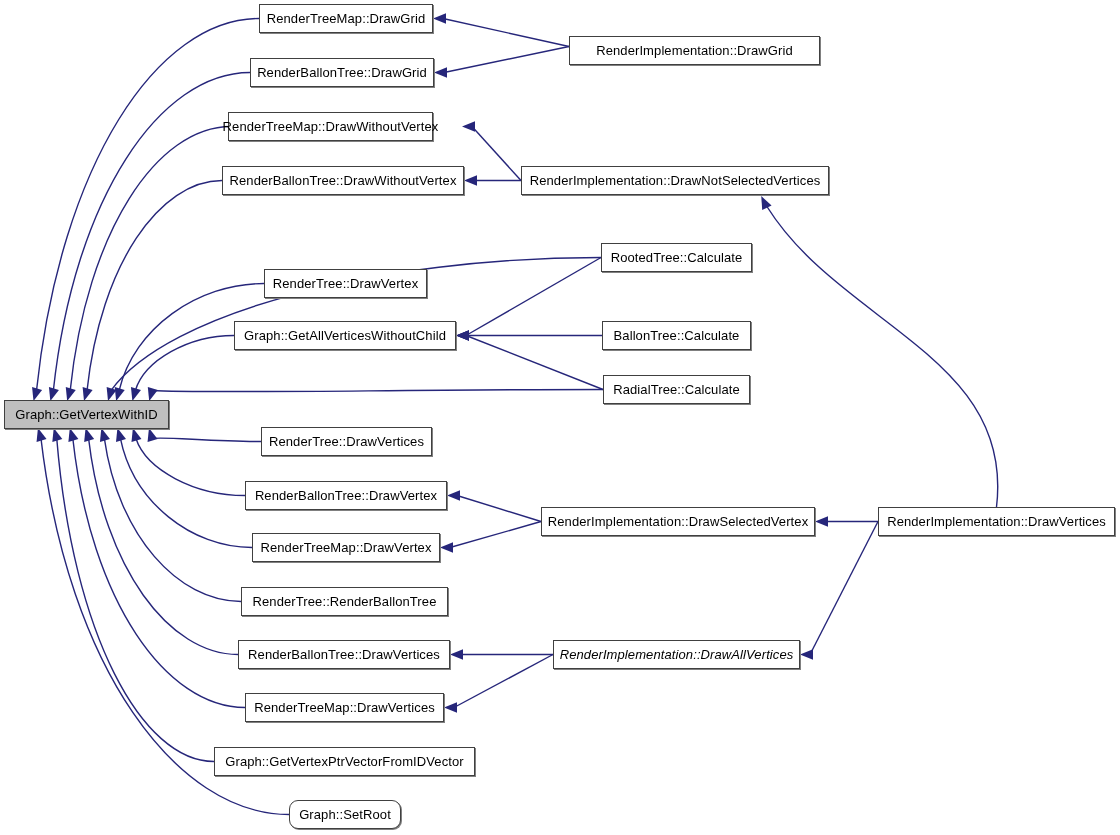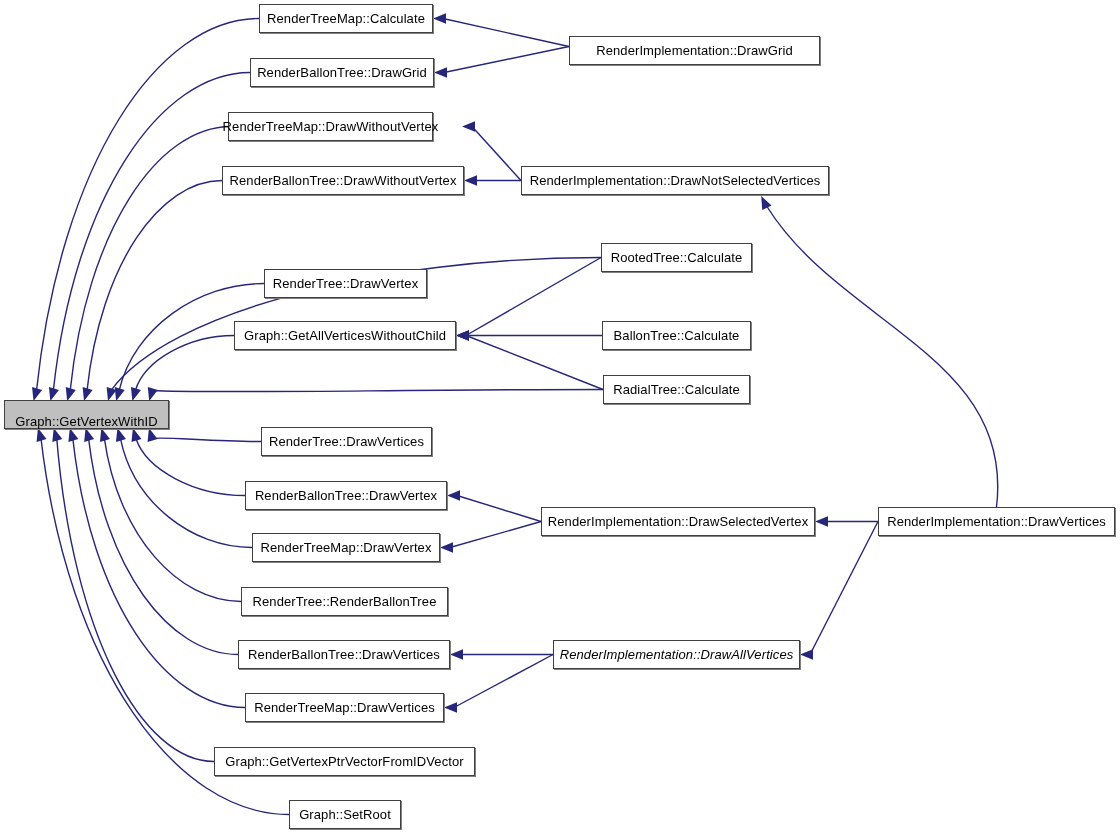--- a/index.html
+++ b/index.html
@@ -36,21 +36,20 @@
     justify-content: center;
     white-space: nowrap;
     font-size: 13px;
     line-height: 1;
     color: #000000;
     letter-spacing: 0.1px;
   }
   .node.highlight {
     background: #bfbfbf;
     border-color: #404040;
-    align-items: flex-end;
   }
   .node-label {
     display: block;
     padding: 0 7px;
   }
 </style>
 </head>
 <body>
 
 <div id="graph-canvas">
@@ -120,21 +119,21 @@
         <polygon points="800,654.5 813,649.3 813,659.7" fill="#26267a"></polygon>
         <polygon points="761.24,196 771.5768768756799,205.4439915532064 762.2122270112121,209.9676331079632" fill="#26267a"></polygon>
       </g>
   </svg>
 
   <div id="node-layer">
       <div class="node highlight" style="left: 4px; top: 400px; width: 165px; height: 29px;">
         <span class="node-label">Graph::GetVertexWithID</span>
       </div>
       <div class="node" style="left: 259px; top: 4px; width: 174px; height: 29px;">
-        <span class="node-label">RenderTreeMap::Calculate</span>
+        <span class="node-label">RenderTreeMap::DrawGrid</span>
       </div>
       <div class="node" style="left: 250px; top: 58px; width: 184px; height: 29px;">
         <span class="node-label">RenderBallonTree::DrawGrid</span>
       </div>
       <div class="node" style="left: 569px; top: 36px; width: 251px; height: 29px;">
         <span class="node-label">RenderImplementation::DrawGrid</span>
       </div>
       <div class="node" style="left: 228px; top: 112px; width: 205px; height: 29px;">
         <span class="node-label">RenderTreeMap::DrawWithoutVertex</span>
       </div>
@@ -182,18 +181,18 @@
       </div>
       <div class="node" style="left: 553px; top: 640px; width: 247px; height: 29px; font-style: italic;">
         <span class="node-label">RenderImplementation::DrawAllVertices</span>
       </div>
       <div class="node" style="left: 245px; top: 693px; width: 199px; height: 29px;">
         <span class="node-label">RenderTreeMap::DrawVertices</span>
       </div>
       <div class="node" style="left: 214px; top: 747px; width: 261px; height: 29px;">
         <span class="node-label">Graph::GetVertexPtrVectorFromIDVector</span>
       </div>
-      <div class="node" style="left: 289px; top: 800px; width: 112px; height: 29px;">
+      <div class="node" style="left: 289px; top: 800px; width: 112px; height: 29px; border-radius: 9px;">
         <span class="node-label">Graph::SetRoot</span>
       </div>
     </div>
 
 </div>
 
 </body></html>

